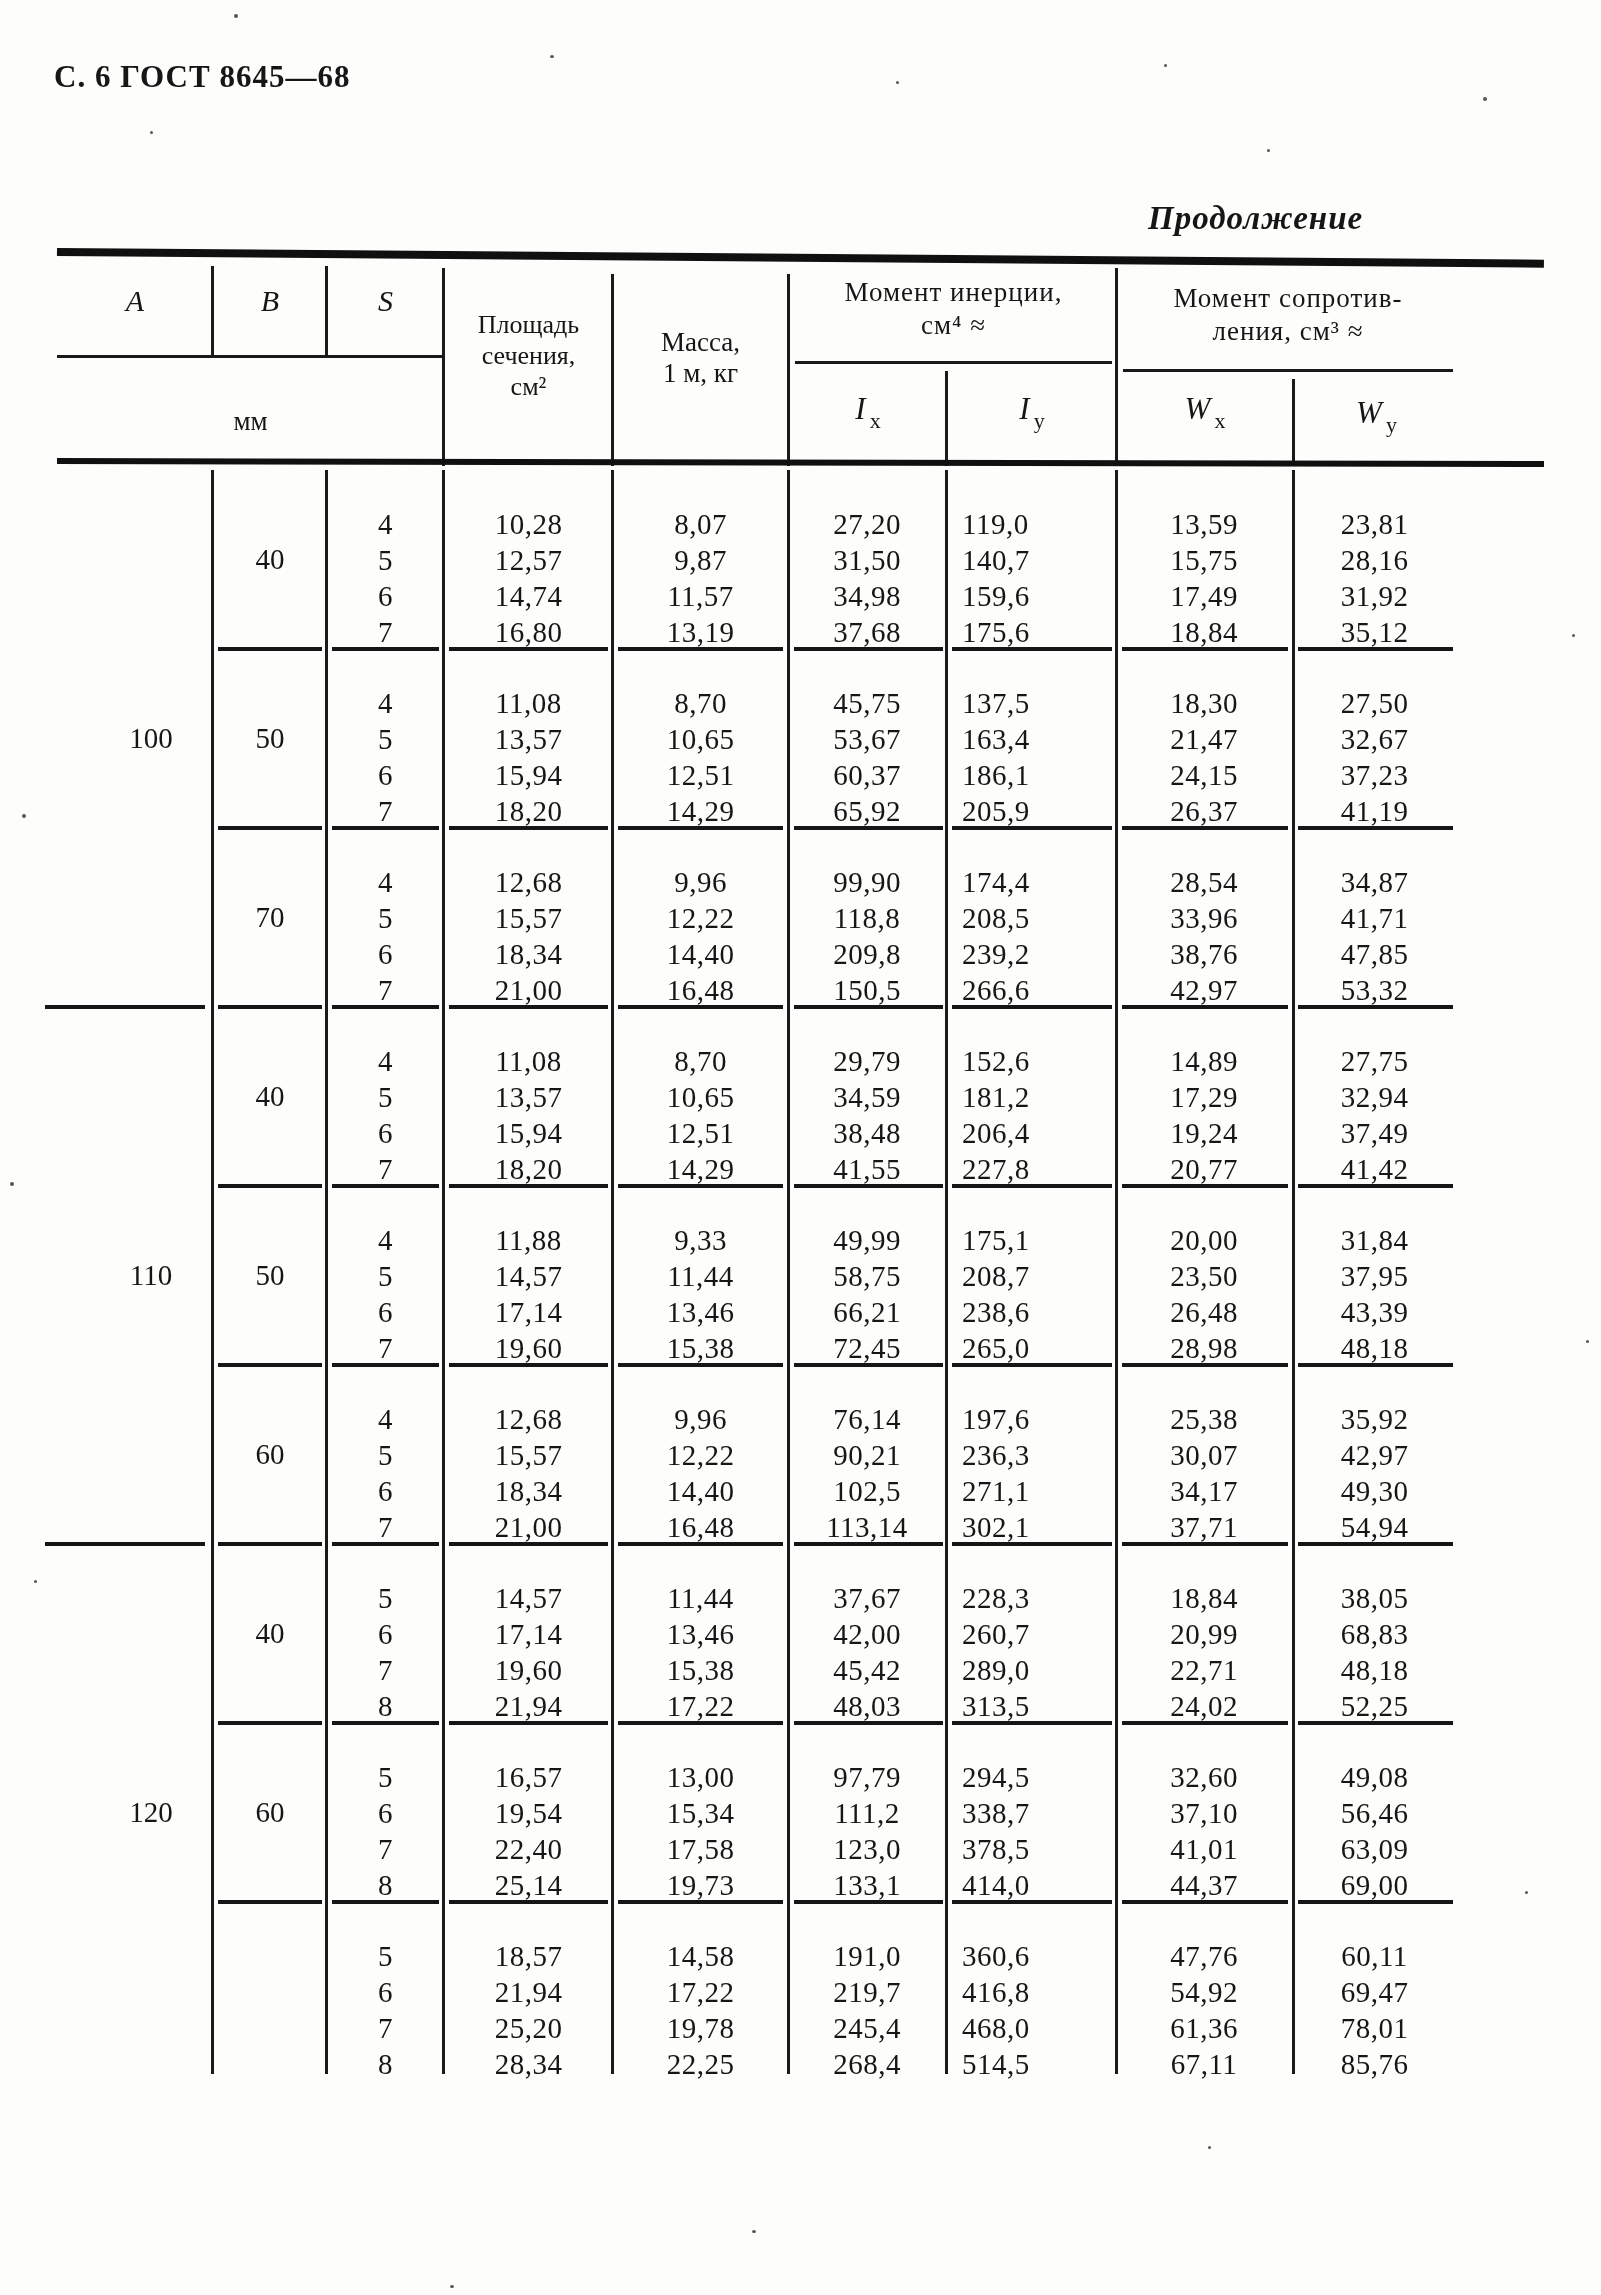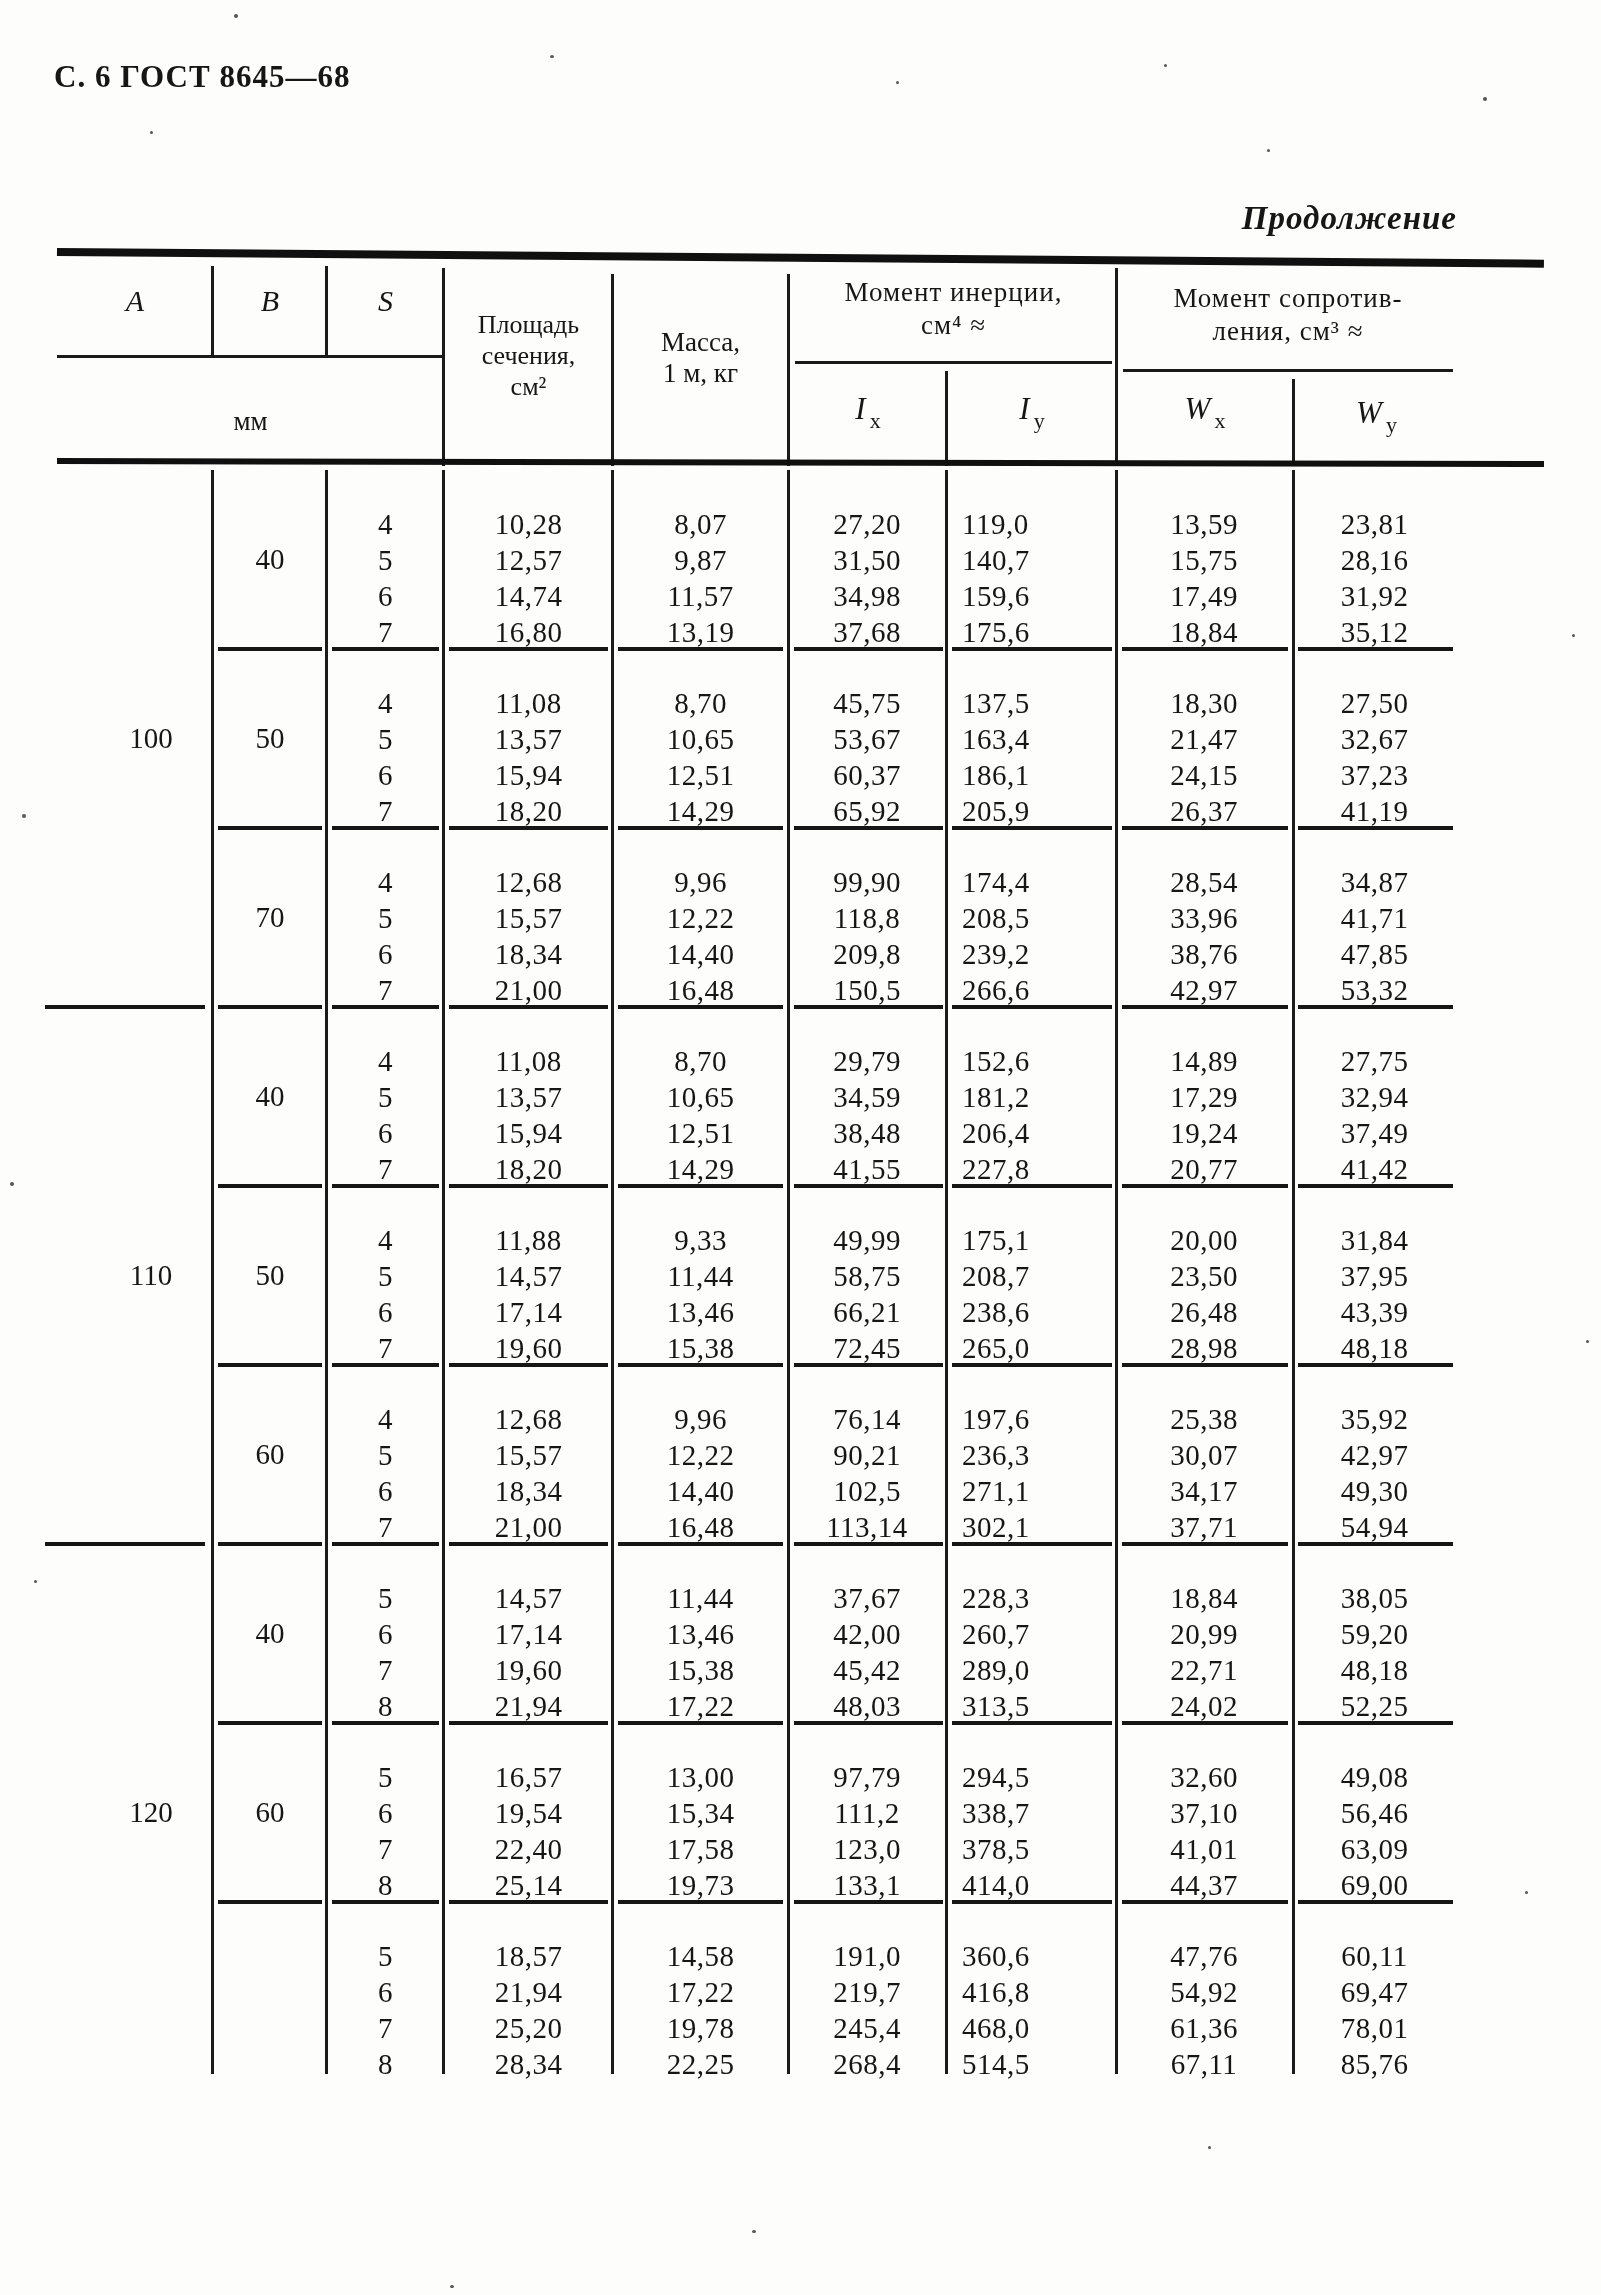--- a/index.html
+++ b/index.html
@@ -8,21 +8,21 @@
     background:#fdfdfb; overflow:hidden;
     font-family:"Liberation Serif", serif; color:#161616;
   }
   
   .doc-header {
     position:absolute; left:54px; top:59px;
     font-size:31px; font-weight:bold; letter-spacing:1px;
   }
   .continuation {
     position:absolute; left:1148px; top:200px; width:309px;
-    text-align:right; font-size:33px; font-style:italic; font-weight:bold;
+    text-align:left; font-size:33px; font-style:italic; font-weight:bold;
     letter-spacing:1px;
   }
   
   .tbl { position:absolute; left:57px; top:248px; width:1487px; }
   .topline {
     position:absolute; left:0; top:0; width:1487px; height:8px;
     background:#101010; transform:rotate(0.45deg); transform-origin:0 0;
   }
   .thead { position:absolute; left:0; top:8px; width:1402px; height:202px; }
   .vline { position:absolute; width:3px; background:#1a1a1a; }
@@ -478,21 +478,21 @@
           </div>
           <div class="row">
             <div class="cell c-a"></div>
             <div class="cell c-b"></div>
             <div class="cell c-s">6</div>
             <div class="cell c-area">17,14</div>
             <div class="cell c-mass">13,46</div>
             <div class="cell c-ix">42,00</div>
             <div class="cell c-iy">260,7</div>
             <div class="cell c-wx">20,99</div>
-            <div class="cell c-wy">59,20</div>
+            <div class="cell c-wy">68,83</div>
           </div>
           <div class="row">
             <div class="cell c-a"></div>
             <div class="cell c-b"></div>
             <div class="cell c-s">7</div>
             <div class="cell c-area">19,60</div>
             <div class="cell c-mass">15,38</div>
             <div class="cell c-ix">45,42</div>
             <div class="cell c-iy">289,0</div>
             <div class="cell c-wx">22,71</div>

